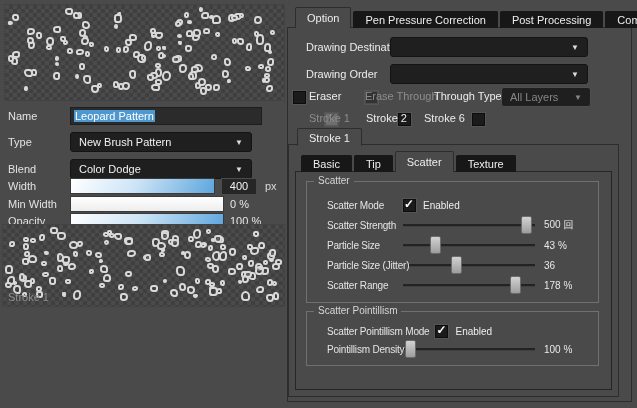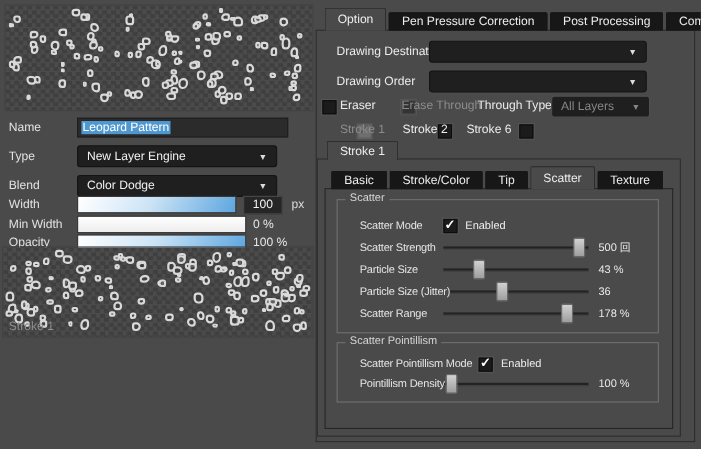--- a/index.html
+++ b/index.html
@@ -222,38 +222,38 @@
 <div class="lrow" style="top:106px">
   <span class="llabel">Name</span>
   <div class="textbox" style="width:184px">
     <span class="sel">Leopard Pattern</span>
   </div>
 </div>
 
 <div class="lrow" style="top:132px">
   <span class="llabel">Type</span>
   <div class="select" style="width:164px">
-    <span>New Layer Engine</span>
+    <span>New Brush Pattern</span>
     <span class="arrow">▼</span>
   </div>
 </div>
 
 <div class="lrow" style="top:159px">
   <span class="llabel">Blend</span>
   <div class="select" style="width:164px">
     <span>Color Dodge</span>
     <span class="arrow">▼</span>
   </div>
 </div>
 
 <div class="lrow" style="top:177px;height:18px">
   <span class="llabel">Width</span>
   <div class="bar grad" style="width:143px"></div>
   <div class="numbox" style="margin-left:6px">
-    <span>100</span>
+    <span>400</span>
   </div>
   <span class="unit">px</span>
 </div>
 
 <div class="lrow" style="top:195px;height:17px">
   <span class="llabel">Min Width</span>
   <div class="bar plain" style="width:152px"></div>
   <span class="sval">0 %</span>
 </div>
 
@@ -435,21 +435,20 @@
   <span class="cb abs" style="left:120px;top:85px"></span>
   <span class="olabel" style="left:136px;top:84px">Stroke 6</span>
 
   
   <div class="tab active abs" style="left:9px;top:100px;height:17px;border-radius:2px 2px 0 0">Stroke 1</div>
 
   <div class="panel" style="left:0;top:116px;width:329px;height:251px">
 
     <div class="tabs abs" style="left:12px;top:6px;height:21px">
       <div class="tab">Basic</div>
-      <div class="tab">Stroke/Color</div>
       <div class="tab">Tip</div>
       <div class="tab active">Scatter</div>
       <div class="tab">Texture</div>
     </div>
 
     <div class="panel" style="left:6px;top:26px;width:315px;height:217px;border-color:#262626">
 
       <div class="group" style="left:10px;top:9px;right:12px;height:120px">
         <span class="legend">Scatter</span>
         <div class="gbody">

